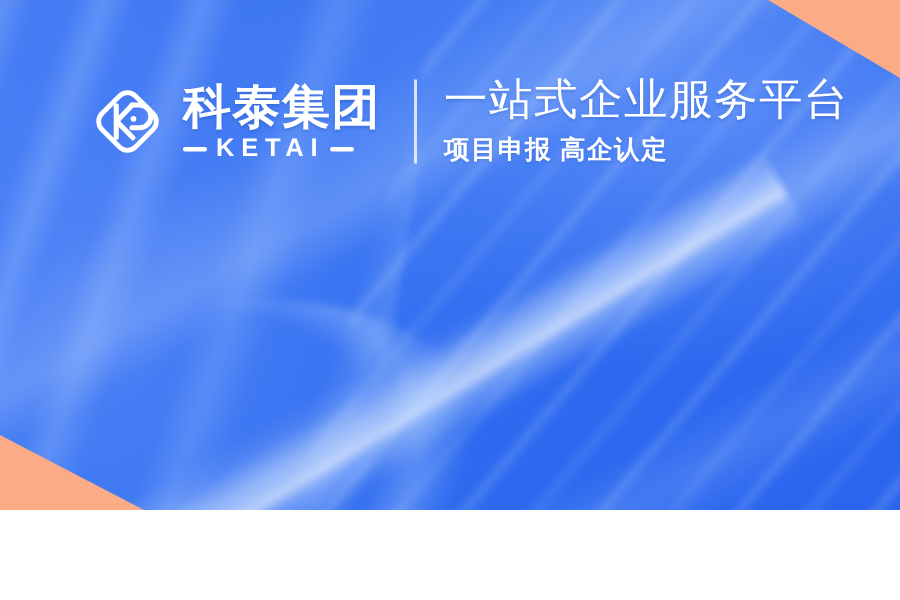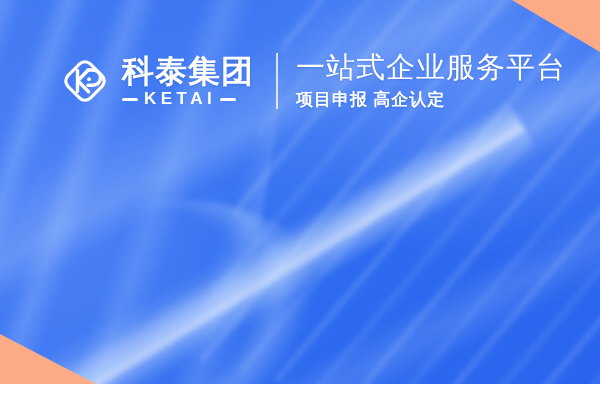--- a/index.html
+++ b/index.html
@@ -9,21 +9,21 @@
     background: #ffffff;
   }
   body {
     font-family: "Liberation Sans", "DejaVu Sans", sans-serif;
   }
 
   
   #banner {
     position: relative;
     width: 600px;
-    height: 384px;
+    height: 340px;
     overflow: hidden;
     background: #ef4444;
     user-select: none;
   }
 
   
   .bg-base {
     position: absolute;
     inset: 0;
     background:

